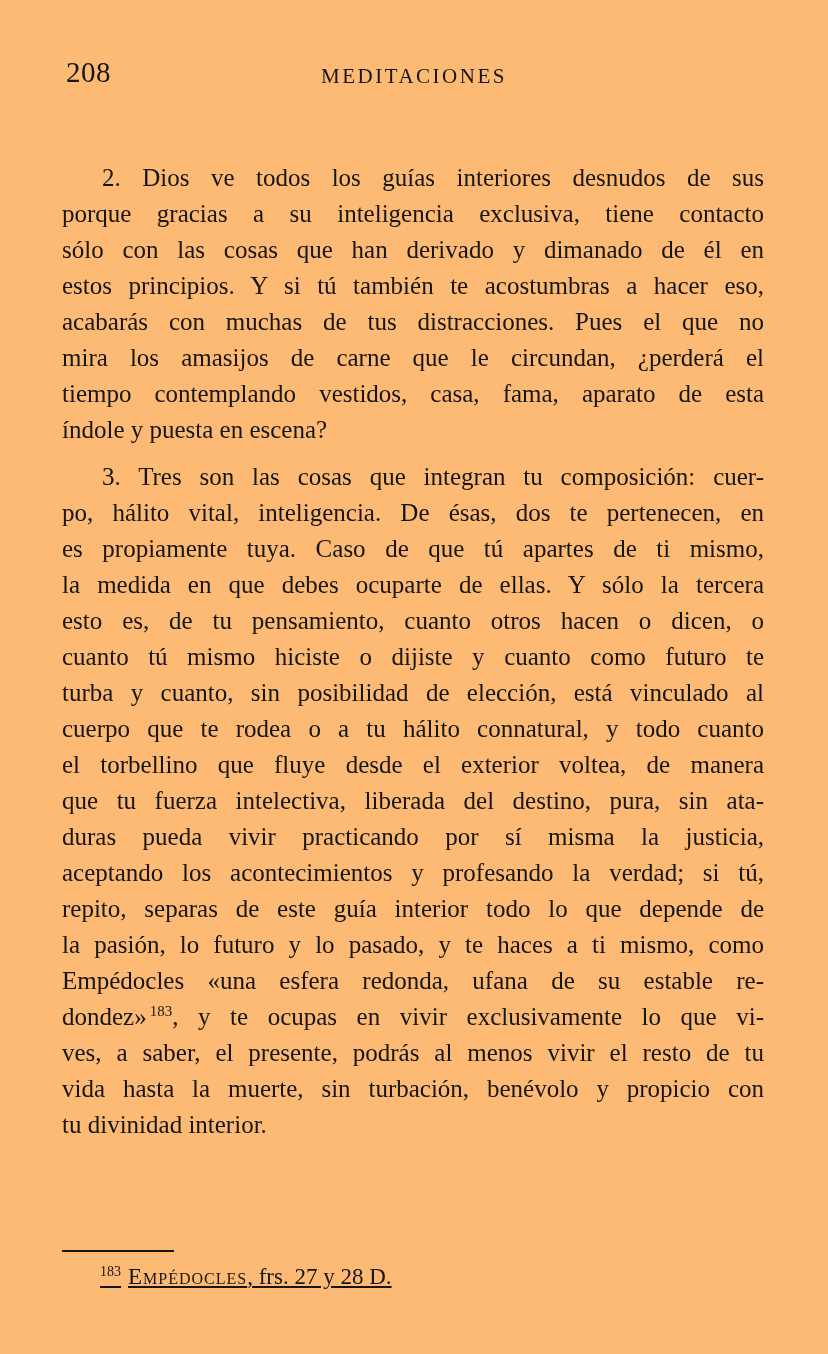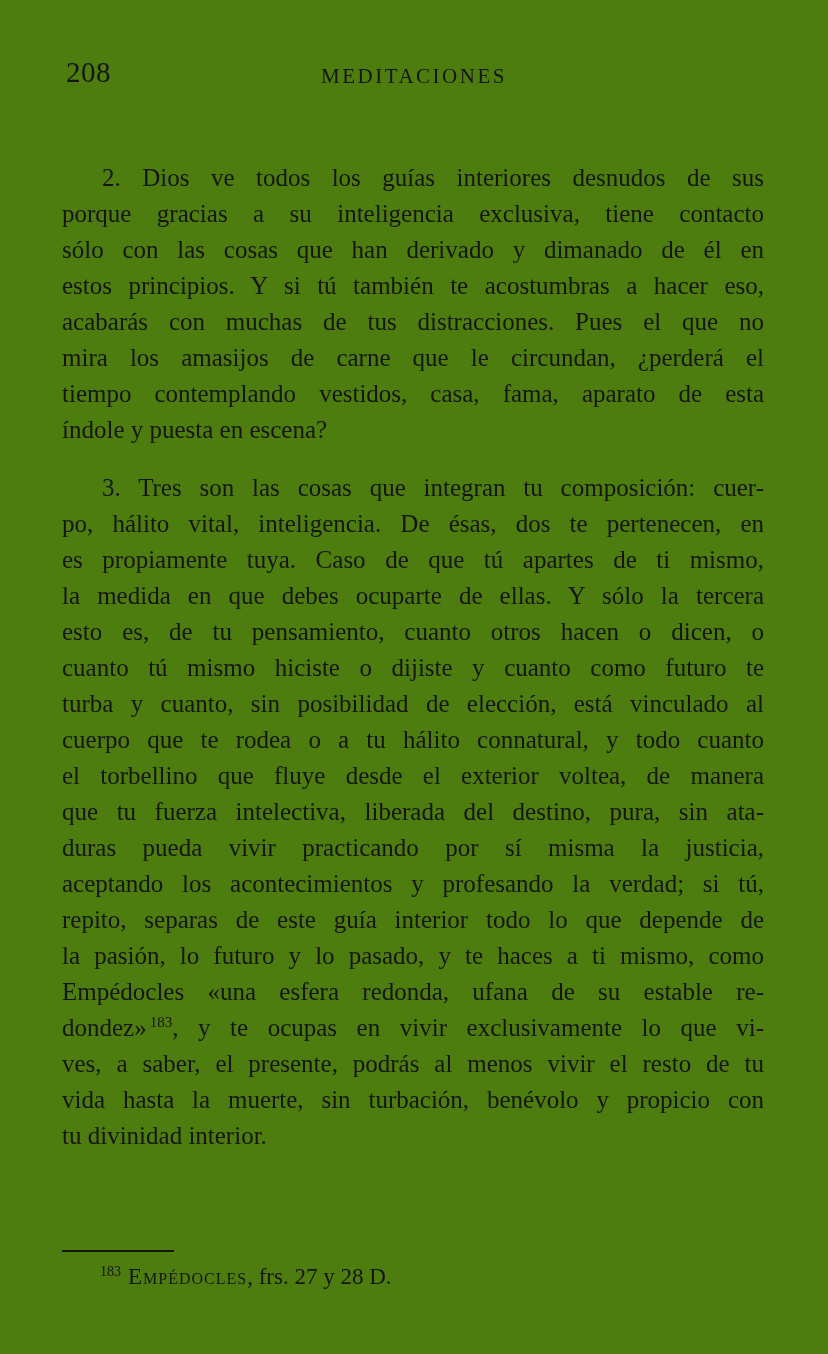--- a/index.html
+++ b/index.html
@@ -5,21 +5,21 @@
   html, body {
     margin: 0;
     padding: 0;
     background: #e8e8e8;
   }
   .page {
     position: relative;
     width: 828px;
     height: 1354px;
     margin: 0 auto;
-    background: #4d7c0f;
+    background: #fdba74;
     color: #161616;
     font-family: "Liberation Serif", "DejaVu Serif", serif;
     overflow: hidden;
   }
   
   .header {
     position: absolute;
     top: 56px;
     left: 66px;
     right: 66px;
@@ -45,21 +45,21 @@
   }
   
   .body-text {
     position: absolute;
     top: 160px;
     left: 62px;
     right: 64px;
     font-size: 25px;
   }
   .paragraph { margin: 0; }
-  .paragraph + .paragraph { margin-top: 22px; }
+  .paragraph + .paragraph { margin-top: 11px; }
   .line {
     height: 36px;
     line-height: 36px;
     text-align: justify;
     text-align-last: justify;
     white-space: normal;
     font-family: Liberation Serif, serif;
   }
   .line.indent { text-indent: 40px; }
   .line.last { text-align-last: left; }
@@ -69,20 +69,21 @@
     vertical-align: 9px;
     margin-left: 3px;
     letter-spacing: 0;
   }
   
   .footnote-area {
     position: absolute;
     left: 62px;
     right: 64px;
     top: 1250px;
+    text-decoration: underline;
   }
   .footnote-rule {
     width: 112px;
     height: 2px;
     background: #161616;
     margin: 0;
     border: none;
   }
   .footnote {
     margin-top: 10px;

